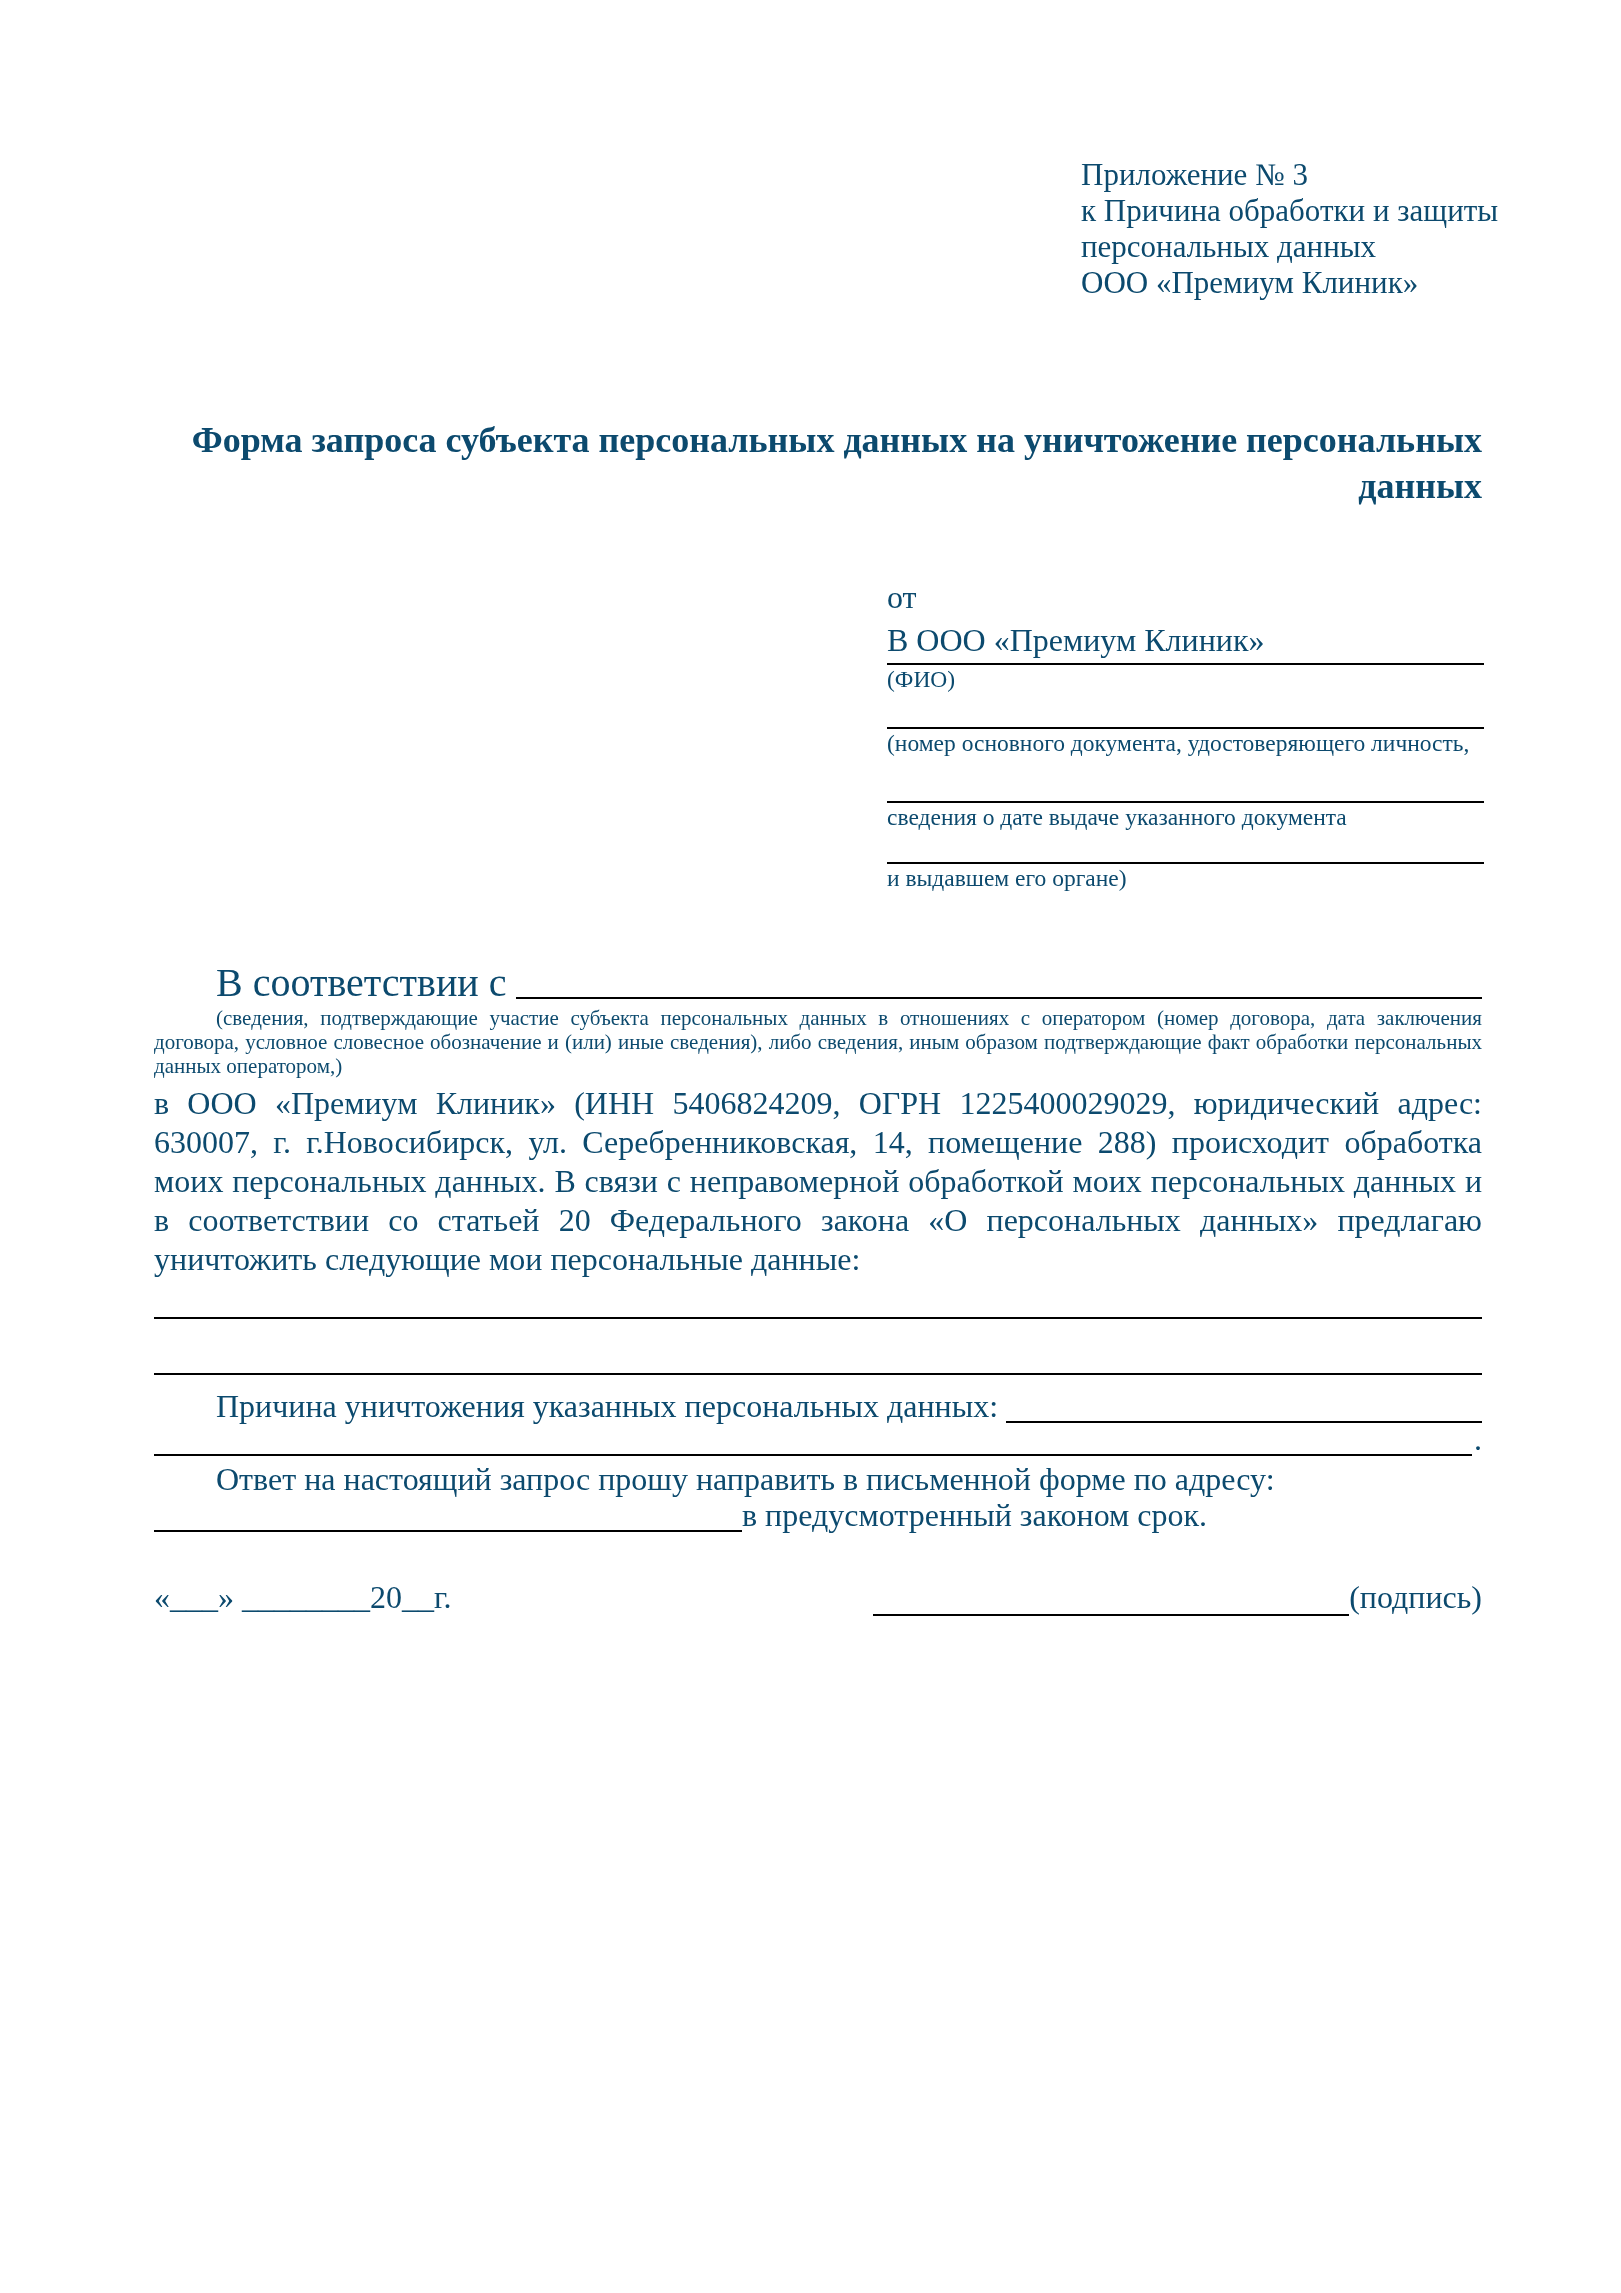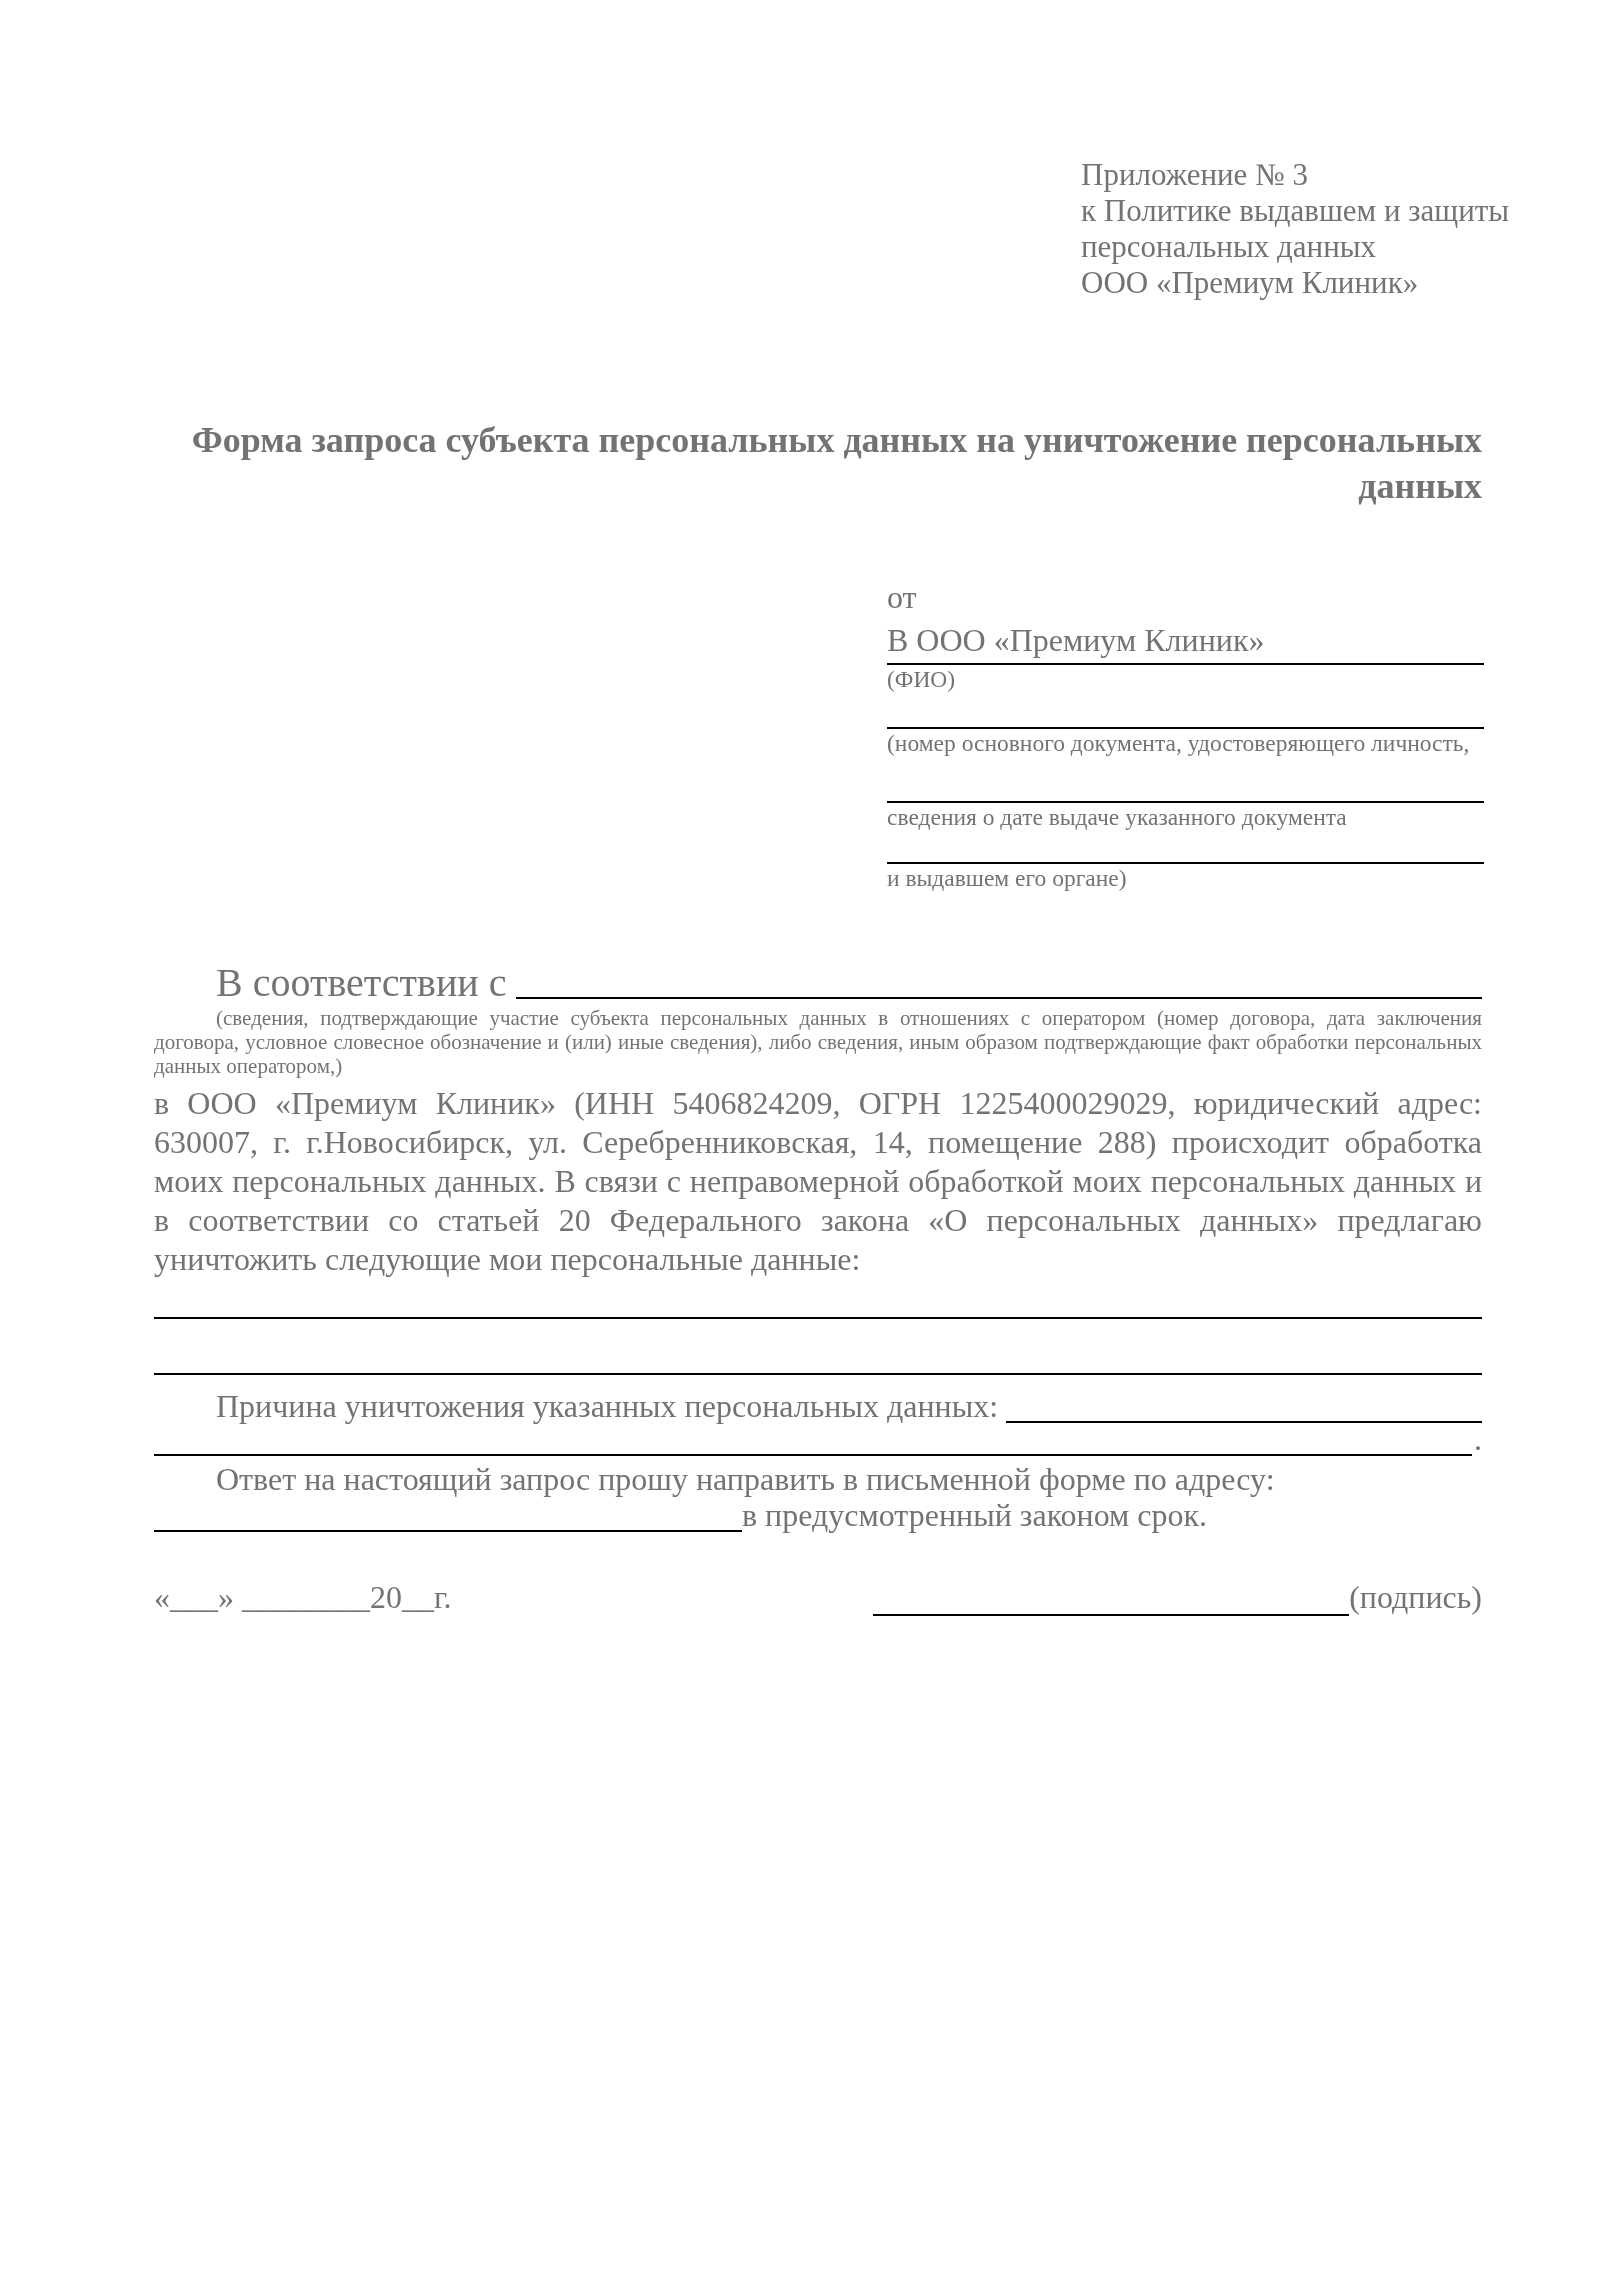--- a/index.html
+++ b/index.html
@@ -2,21 +2,21 @@
 <html><head>
 <meta charset="utf-8">
 <style>
   * { margin: 0; padding: 0; box-sizing: border-box; }
   html, body { background: #ffffff; }
   .page {
     position: relative;
     width: 1621px;
     height: 2294px;
     background: #ffffff;
-    color: #737373;
+    color: #0c4a6e;
     font-family: "Liberation Serif", "DejaVu Serif", serif;
     padding: 0 139px 0 154px;
     overflow: hidden;
   }
   
   .header-block {
     margin-top: 157px;
     margin-left: 927px;
     font-size: 31px;
     line-height: 36px;
@@ -144,21 +144,21 @@
     height: 31px;
   }
 </style>
 </head>
 <body>
 
 <div class="page">
 
   <div class="header-block">
     <div>Приложение № 3</div>
-    <div>к Политике выдавшем и защиты</div>
+    <div>к Причина обработки и защиты</div>
     <div>персональных данных</div>
     <div>ООО «Премиум Клиник»</div>
   </div>
 
   <div class="doc-title">Форма запроса субъекта персональных данных на уничтожение персональных данных</div>
 
   <div class="addressee">
     <div>от</div>
     <div>В ООО «Премиум Клиник»</div>
 

